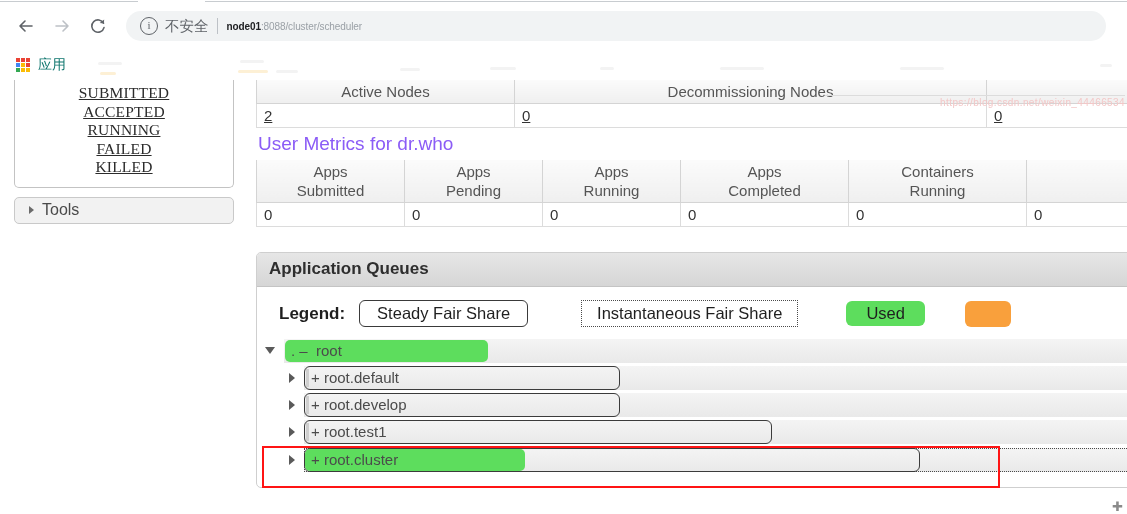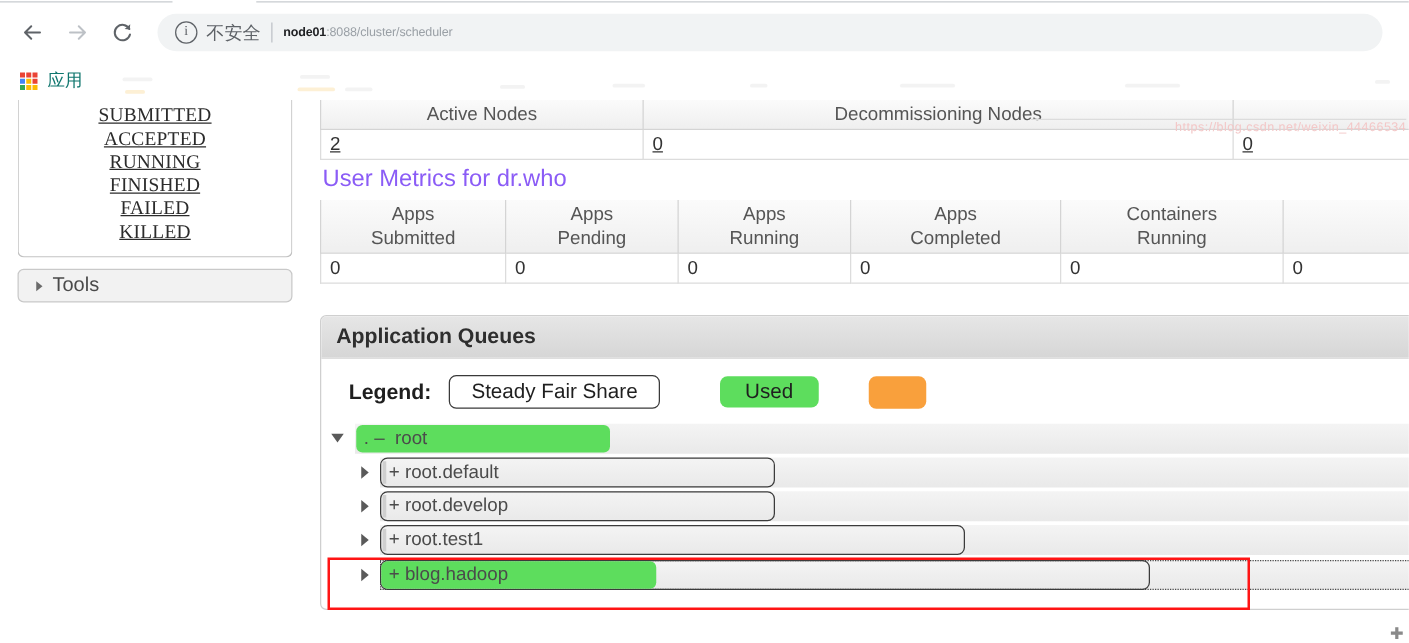--- a/index.html
+++ b/index.html
@@ -498,21 +498,20 @@
 </div>
 
 <div class="page">
 
   <div class="sidebar">
     <div class="nav-box">
       <div class="nav-links">
         <a href="#">SUBMITTED</a>
         <a href="#">ACCEPTED</a>
         <a href="#">RUNNING</a>
-        <a href="#">FINISHED</a>
         <a href="#">FAILED</a>
         <a href="#">KILLED</a>
       </div>
     </div>
     <div class="tools-box">
       <div class="tri-right"></div>
       <div class="tools-label">Tools</div>
     </div>
   </div>
 
@@ -568,20 +567,21 @@
       </tr>
     </tbody>
       </table>
 
     <div class="queues-panel">
       <div class="queues-header">Application Queues</div>
 
       <div class="legend-row">
         <div class="legend-label">Legend:</div>
         <div class="lg-steady">Steady Fair Share</div>
+        <div class="lg-inst">Instantaneous Fair Share</div>
         <div class="lg-used" style="background:#5DDD5D">Used</div>
         <div class="lg-orange" style="background:#F9A03C"></div>
       </div>
 
       <div class="queue-list">
 
         <div class="queue-row" style="padding-left:8px;">
           <div class="twisty open"></div>
           <div class="bar-track" style="margin-left:9px; margin-right:0px;">
             <div class="bar-used" style="width:203px; background:#5DDD5D;"></div>
@@ -615,21 +615,21 @@
             <div class="bar-label">+&nbsp;<span>root.test1</span></div>
           </div>
         </div>
 
         <div class="queue-row" style="padding-left:32px; margin-top:1px;">
           <div class="twisty closed"></div>
           <div class="bar-track" style="margin-left:9px;">
             <div class="bar-inst" style="width:827px;"></div>
             <div class="bar-steady" style="width:616px;"></div>
             <div class="bar-used" style="width:220px; background:#5DDD5D;"></div>
-            <div class="bar-label">+&nbsp;<span>blog.hadoop</span></div>
+            <div class="bar-label">+&nbsp;<span>root.cluster</span></div>
           </div>
         </div>
 
         <div class="redbox" style="left:5px; top:109px; width:738px; height:42px;"></div>
       </div>
     </div>
 
     <div class="wm-strike" style="right:2px; bottom:-16px;"></div>
     <div class="watermark" style="right:2px; bottom:-28px;">https://blog.csdn.net/weixin_44466534</div>
   </div>

